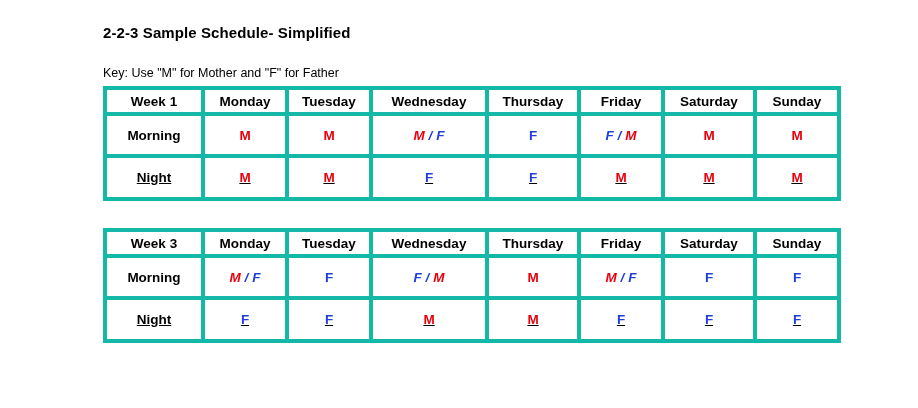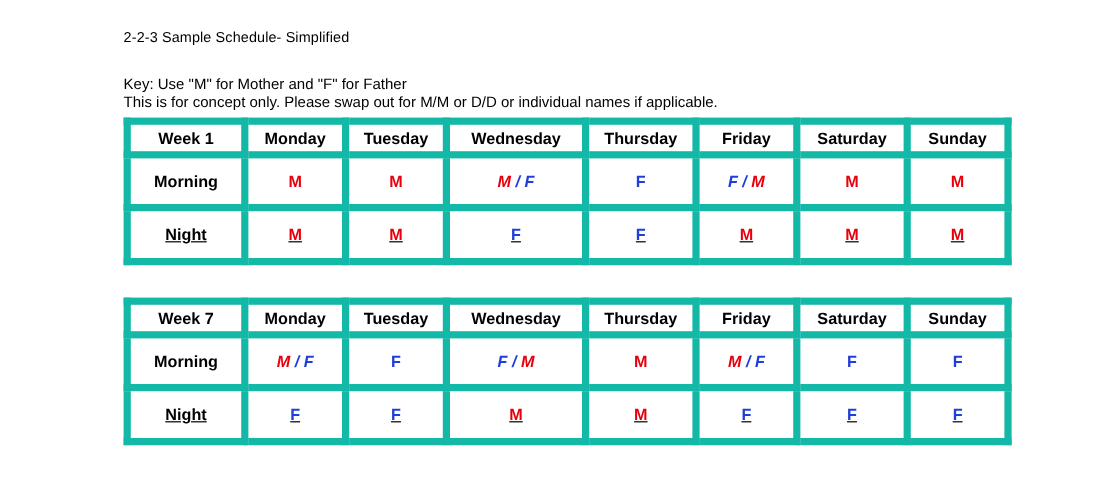--- a/index.html
+++ b/index.html
@@ -15,22 +15,22 @@
     overflow: hidden;
   }
   .page {
     position: relative;
     width: 918px;
     height: 408px;
     box-sizing: border-box;
     padding: 22px 80px 0 103px;
   }
   .doc-title {
-    font-size: 12px;
-    font-weight: normal;
+    font-size: 15px;
+    font-weight: bold;
     letter-spacing: 0.1px;
     margin: 0 0 0 0;
     padding-top: 2px;
   }
   .key-block {
     margin-top: 25px;
     font-size: 12.5px;
     line-height: 15px;
   }
   .key-line {
@@ -39,21 +39,21 @@
   table.sched {
     border-collapse: collapse;
     width: 734px;
     margin-top: 5px;
     table-layout: fixed;
   }
   table.sched.second {
     margin-top: 27px;
   }
   table.sched td, table.sched th {
-    border: 6px solid #14b8a6;
+    border: 4px solid #14b8a6;
     text-align: center;
     vertical-align: middle;
     font-size: 13.5px;
     padding: 0;
   }
   .head-row th {
     font-weight: bold;
     height: 22px;
     font-size: 14px;
   }
@@ -82,21 +82,20 @@
 </style>
 </head>
 <body>
 
 <div class="page">
 
   <h1 class="doc-title">2-2-3 Sample Schedule- Simplified</h1>
 
   <div class="key-block">
     <div class="key-line">Key:  Use "M" for Mother and "F" for Father</div>
-    <div class="key-line">This is for concept only. Please swap out for M/M or D/D or individual names if applicable.</div>
   </div>
 
   <table class="sched first">
     <colgroup>
       <col class="col-first">
         <col class="col-day">
         <col class="col-day">
         <col class="col-wed">
       <col class="col-thu">
         <col class="col-fri">
@@ -145,21 +144,21 @@
         <col class="col-day">
         <col class="col-day">
         <col class="col-wed">
       <col class="col-thu">
         <col class="col-fri">
         <col class="col-sat">
         <col class="col-sun">
     </colgroup>
     <thead>
       <tr class="head-row">
-        <th>Week 7</th>
+        <th>Week 3</th>
         <th>Monday</th>
         <th>Tuesday</th>
         <th>Wednesday</th>
         <th>Thursday</th>
         <th>Friday</th>
         <th>Saturday</th>
         <th>Sunday</th>
       </tr>
     </thead>
     <tbody>

